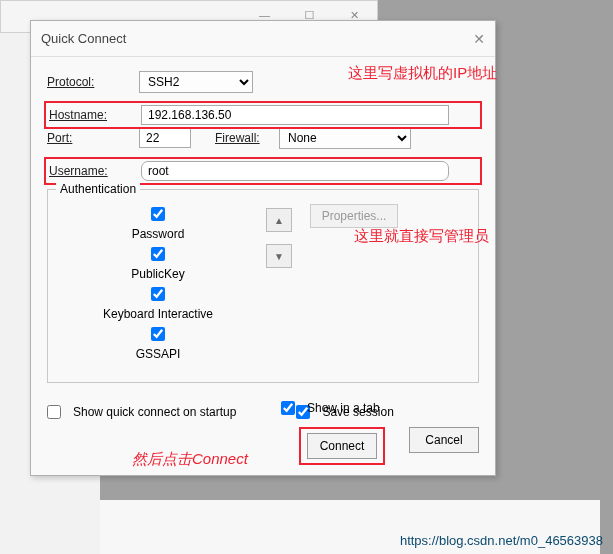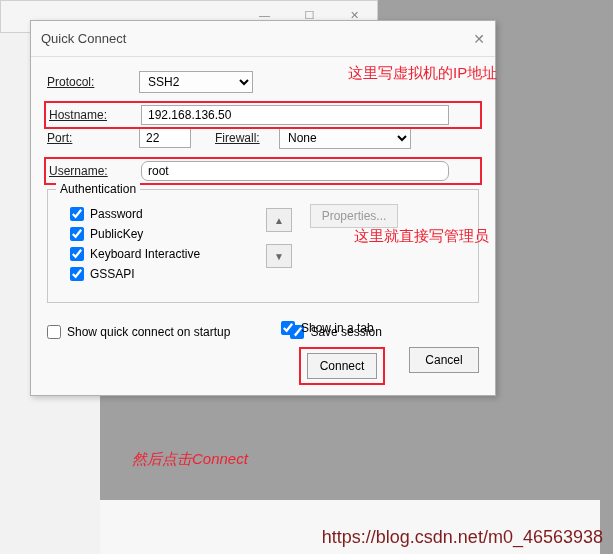--- a/index.html
+++ b/index.html
@@ -131,20 +131,21 @@
       margin-top: 6px;
     }
     .auth-list {
       width: 180px;
     }
     .auth-item {
       display: flex;
       align-items: center;
       padding: 3px 2px;
       gap: 6px;
+      flex-direction: column;
     }
     .auth-item input[type="checkbox"] {
       width: 14px; height: 14px;
     }
     .spin-col {
       display: flex;
       flex-direction: column;
       gap: 12px;
       margin-top: 4px;
     }
@@ -168,21 +169,21 @@
     .bottom {
       margin-top: 22px;
     }
     .bottom-row {
       display: flex;
       align-items: center;
       gap: 60px;
     }
     .cb-wrap {
       display: flex;
-      gap: 6px;
+      gap: 12px;
     }
     .cb-wrap input { width:14px; height:14px; }
     .bottom-right {
       display:flex; flex-direction:column; gap:6px;
       margin-left: 234px;
       margin-top: -18px;
     }
     .btn-row {
       display: flex;
       gap: 24px;
@@ -208,22 +209,22 @@
       font-size: 15px;
       font-weight: 400;
       pointer-events: none;
     }
     .annot1 { left: 348px; top: 64px; }
     .annot2 { left: 354px; top: 227px; }
     .annot3 { left: 132px; top: 450px; font-style: italic; }
     .watermark {
       position: absolute;
       right: 10px; bottom: 6px;
-      color: #7f1d1d;
-      font-size: 18px;
+      color: #0c4a6e;
+      font-size: 13px;
       font-family: Arial, sans-serif;
     }
   </style>
 </head>
 <body>
 
 <div class="bg-window">
   <div class="win-controls">
     <div class="win-btn">—</div>
     <div class="win-btn">☐</div>

